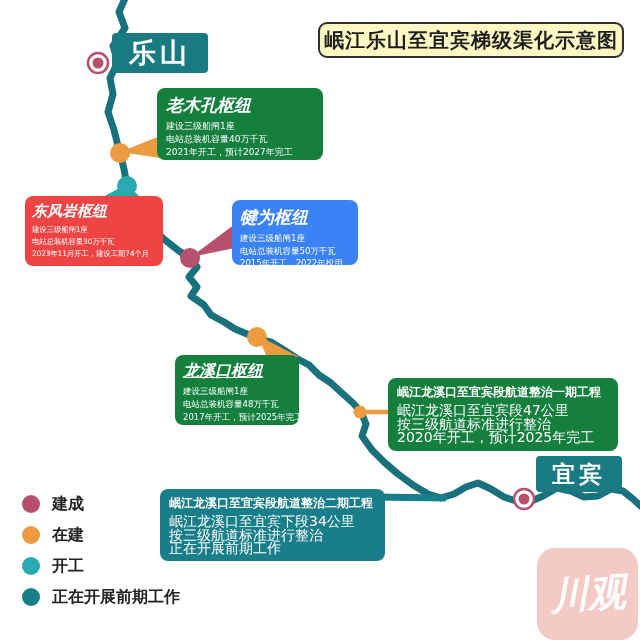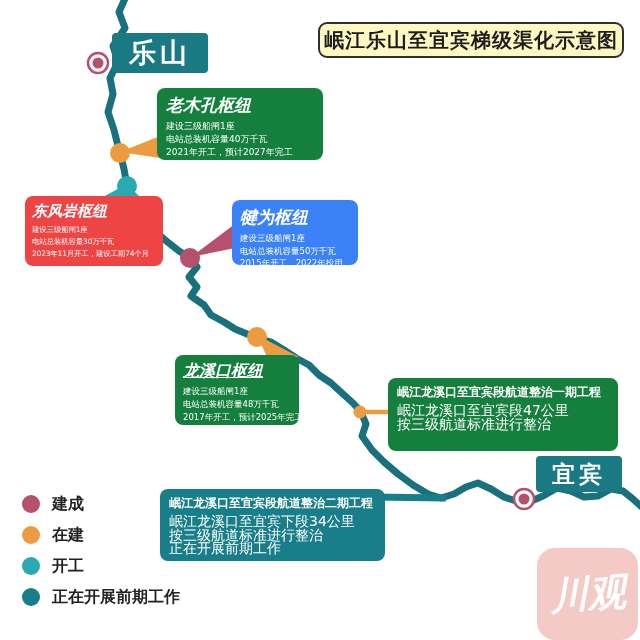--- a/index.html
+++ b/index.html
@@ -142,20 +142,21 @@
     <div class="b-title">龙溪口枢纽</div>
     <div class="b-line">建设三级船闸1座</div>
     <div class="b-line">电站总装机容量48万千瓦</div>
     <div class="b-line">2017年开工，预计2025年完工</div>
   </div>
 
   <div class="bubble orange project phase1">
     <div class="b-title">岷江龙溪口至宜宾段航道整治一期工程</div>
     <div class="b-line">岷江龙溪口至宜宾段47公里</div>
     <div class="b-line">按三级航道标准进行整治</div>
+    <div class="b-line">2020年开工，预计2025年完工</div>
   </div>
 
   <div class="bubble darkteal project phase2">
     <div class="b-title">岷江龙溪口至宜宾段航道整治二期工程</div>
     <div class="b-line">岷江龙溪口至宜宾下段34公里</div>
     <div class="b-line">按三级航道标准进行整治</div>
     <div class="b-line">正在开展前期工作</div>
   </div>
 
   <div class="legend">

